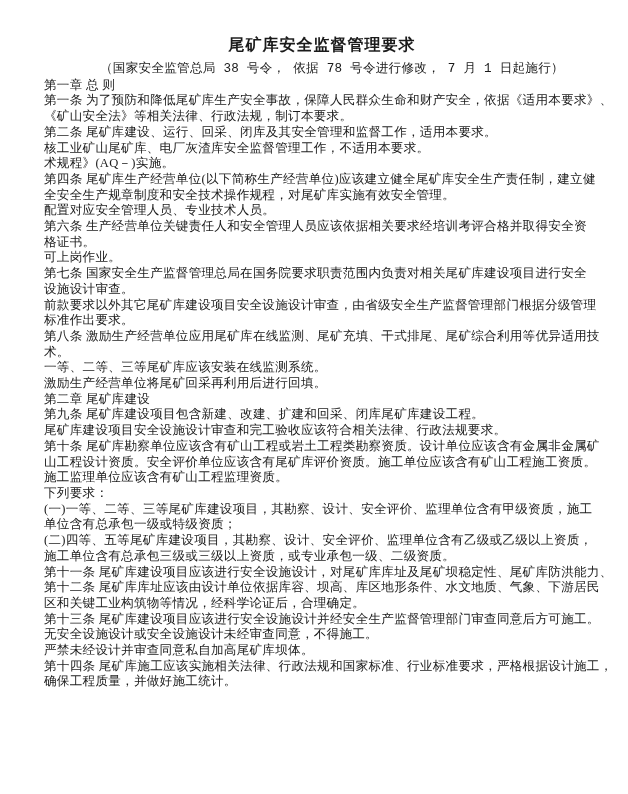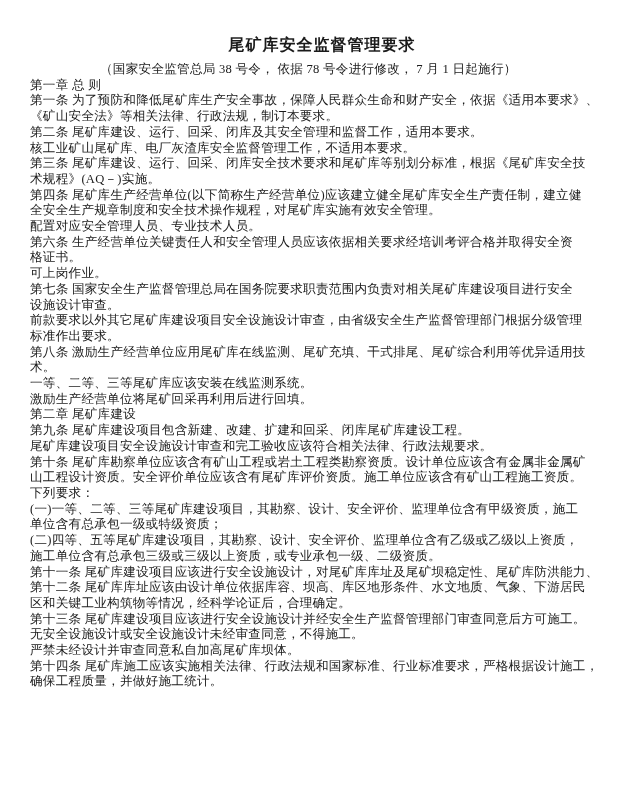--- a/index.html
+++ b/index.html
@@ -29,59 +29,61 @@
     top: 62px;
     left: 30px;
     width: 575px;
     font-size: 12.6px;
     line-height: 15.7px;
     letter-spacing: 0.25px;
   }
   .doc-subtitle {
     padding-left: 70px;
     white-space: nowrap;
+    font-family: Liberation Mono, monospace;
   }
   .doc-line {
     white-space: nowrap;
+    margin-left: 14px;
   }
 </style>
 </head>
 <body>
 
 <div class="page">
   <h1 class="doc-title">尾矿库安全监督管理要求</h1>
   <div class="doc-body">
     <div class="doc-subtitle">（国家安全监管总局 38 号令， 依据 78 号令进行修改， 7 月 1 日起施行）</div>
     <div>
         <div class="doc-line">第一章 总 则</div>
         <div class="doc-line">第一条 为了预防和降低尾矿库生产安全事故，保障人民群众生命和财产安全，依据《适用本要求》、</div>
         <div class="doc-line">《矿山安全法》等相关法律、行政法规，制订本要求。</div>
         <div class="doc-line">第二条 尾矿库建设、运行、回采、闭库及其安全管理和监督工作，适用本要求。</div>
         <div class="doc-line">核工业矿山尾矿库、电厂灰渣库安全监督管理工作，不适用本要求。</div>
-        <div class="doc-line">第三条 尾矿库建设、运行、回采、闭库安全技术要求和尾矿库等别划分标准，根据《尾矿库安全技</div>
         <div class="doc-line">术规程》(AQ－)实施。</div>
         <div class="doc-line">第四条 尾矿库生产经营单位(以下简称生产经营单位)应该建立健全尾矿库安全生产责任制，建立健</div>
         <div class="doc-line">全安全生产规章制度和安全技术操作规程，对尾矿库实施有效安全管理。</div>
         <div class="doc-line">配置对应安全管理人员、专业技术人员。</div>
         <div class="doc-line">第六条 生产经营单位关键责任人和安全管理人员应该依据相关要求经培训考评合格并取得安全资</div>
         <div class="doc-line">格证书。</div>
         <div class="doc-line">可上岗作业。</div>
         <div class="doc-line">第七条 国家安全生产监督管理总局在国务院要求职责范围内负责对相关尾矿库建设项目进行安全</div>
         <div class="doc-line">设施设计审查。</div>
         <div class="doc-line">前款要求以外其它尾矿库建设项目安全设施设计审查，由省级安全生产监督管理部门根据分级管理</div>
         <div class="doc-line">标准作出要求。</div>
         <div class="doc-line">第八条 激励生产经营单位应用尾矿库在线监测、尾矿充填、干式排尾、尾矿综合利用等优异适用技</div>
         <div class="doc-line">术。</div>
         <div class="doc-line">一等、二等、三等尾矿库应该安装在线监测系统。</div>
         <div class="doc-line">激励生产经营单位将尾矿回采再利用后进行回填。</div>
         <div class="doc-line">第二章 尾矿库建设</div>
         <div class="doc-line">第九条 尾矿库建设项目包含新建、改建、扩建和回采、闭库尾矿库建设工程。</div>
         <div class="doc-line">尾矿库建设项目安全设施设计审查和完工验收应该符合相关法律、行政法规要求。</div>
         <div class="doc-line">第十条 尾矿库勘察单位应该含有矿山工程或岩土工程类勘察资质。设计单位应该含有金属非金属矿</div>
         <div class="doc-line">山工程设计资质。安全评价单位应该含有尾矿库评价资质。施工单位应该含有矿山工程施工资质。</div>
+        <div class="doc-line">施工监理单位应该含有矿山工程监理资质。</div>
         <div class="doc-line">下列要求：</div>
         <div class="doc-line">(一)一等、二等、三等尾矿库建设项目，其勘察、设计、安全评价、监理单位含有甲级资质，施工</div>
         <div class="doc-line">单位含有总承包一级或特级资质；</div>
         <div class="doc-line">(二)四等、五等尾矿库建设项目，其勘察、设计、安全评价、监理单位含有乙级或乙级以上资质，</div>
         <div class="doc-line">施工单位含有总承包三级或三级以上资质，或专业承包一级、二级资质。</div>
         <div class="doc-line">第十一条 尾矿库建设项目应该进行安全设施设计，对尾矿库库址及尾矿坝稳定性、尾矿库防洪能力、</div>
         <div class="doc-line">第十二条 尾矿库库址应该由设计单位依据库容、坝高、库区地形条件、水文地质、气象、下游居民</div>
         <div class="doc-line">区和关键工业构筑物等情况，经科学论证后，合理确定。</div>
         <div class="doc-line">第十三条 尾矿库建设项目应该进行安全设施设计并经安全生产监督管理部门审查同意后方可施工。</div>
         <div class="doc-line">无安全设施设计或安全设施设计未经审查同意，不得施工。</div>

